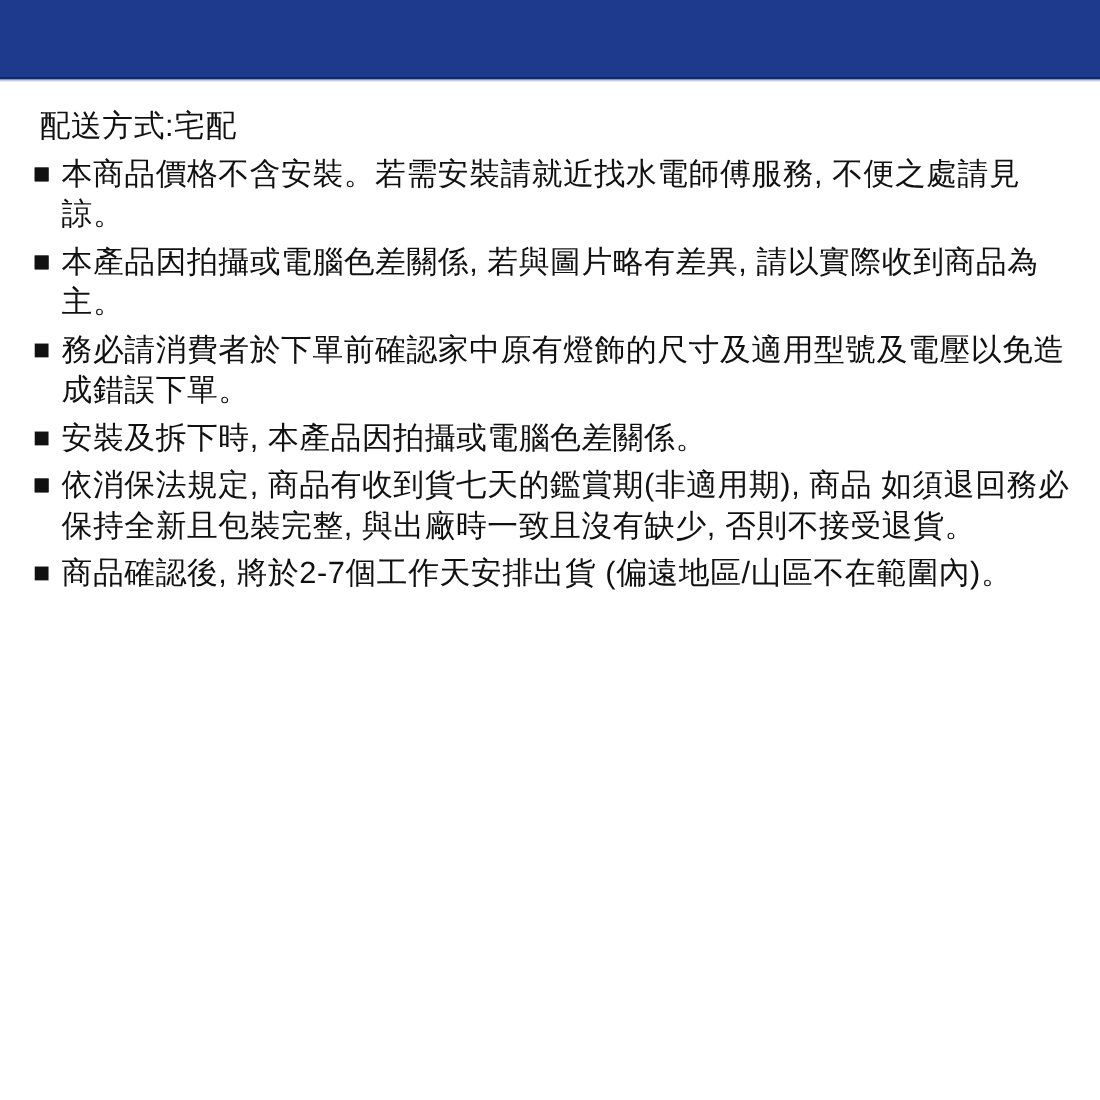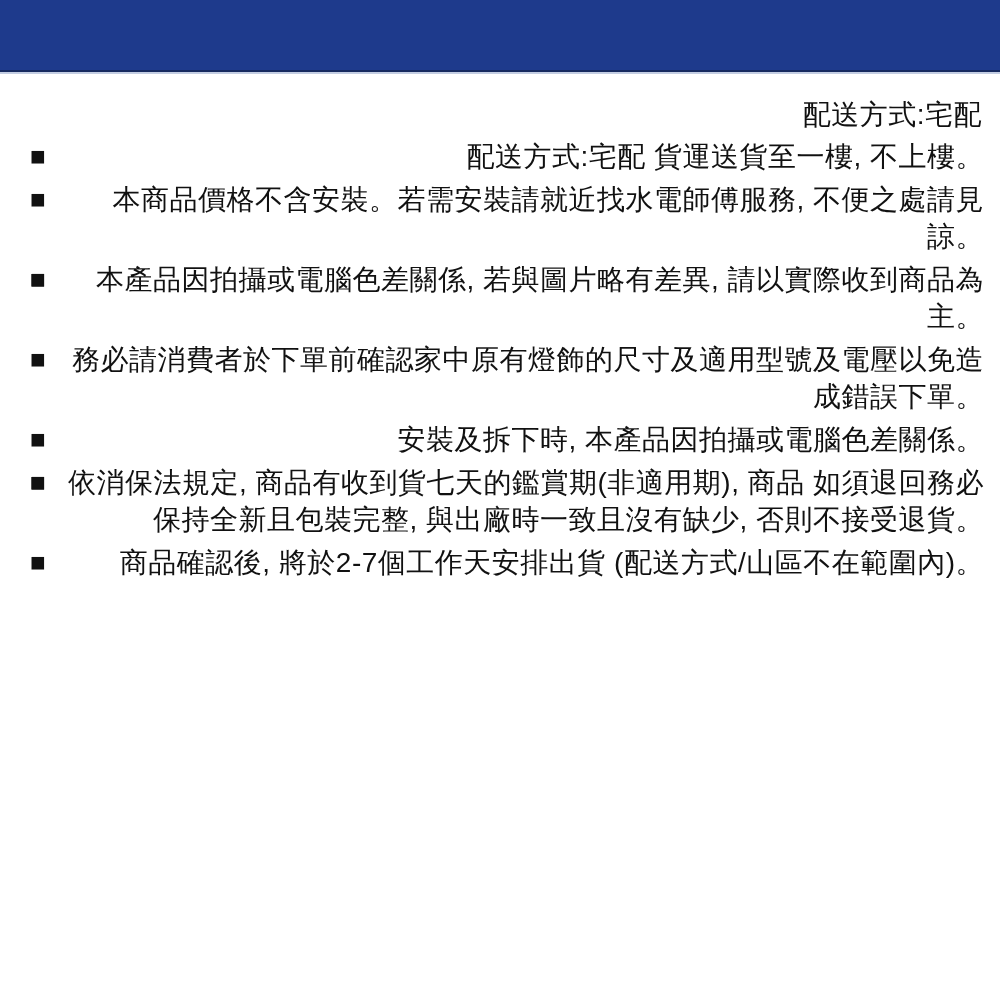--- a/index.html
+++ b/index.html
@@ -16,21 +16,20 @@
   }
   .top-bar {
     width: 100%;
     height: 70px;
     background: #1e3a8c;
     border-bottom: 2px solid #16295f;
     box-shadow: 0 2px 0 #c3cde2;
   }
   .content {
     padding-top: 24px;
-    text-align: right;
   }
   .page-title {
     margin: 0 18px 5px 36px;
     font-size: 28px;
     line-height: 37px;
     font-weight: 500;
     letter-spacing: 0.5px;
   }
   .terms-list {
     margin: 0;
@@ -60,21 +59,20 @@
 <div class="top-bar"></div>
 
 <div class="content">
 
   <div class="page-title">配送方式:宅配</div>
 
   <div class="terms-list">
 
     <div class="term-item">
       <span class="bullet">■</span>
-      <span>配送方式:宅配 貨運送貨至一樓, 不上樓。</span>
     </div>
 
     <div class="term-item">
       <span class="bullet">■</span>
       <span>本商品價格不含安裝。若需安裝請就近找水電師傅服務, 不便之處請見諒。</span>
     </div>
 
     <div class="term-item">
       <span class="bullet">■</span>
     </div>
@@ -98,17 +96,17 @@
       <span class="bullet">■</span>
     </div>
 
     <div class="term-item">
       <span class="bullet">■</span>
       <span>依消保法規定, 商品有收到貨七天的鑑賞期(非適用期), 商品 如須退回務必保持全新且包裝完整, 與出廠時一致且沒有缺少, 否則不接受退貨。</span>
     </div>
 
     <div class="term-item">
       <span class="bullet">■</span>
-      <span>商品確認後, 將於2-7個工作天安排出貨 (配送方式/山區不在範圍內)。</span>
+      <span>商品確認後, 將於2-7個工作天安排出貨 (偏遠地區/山區不在範圍內)。</span>
     </div>
 
   </div>
 </div>
 
 </body></html>

